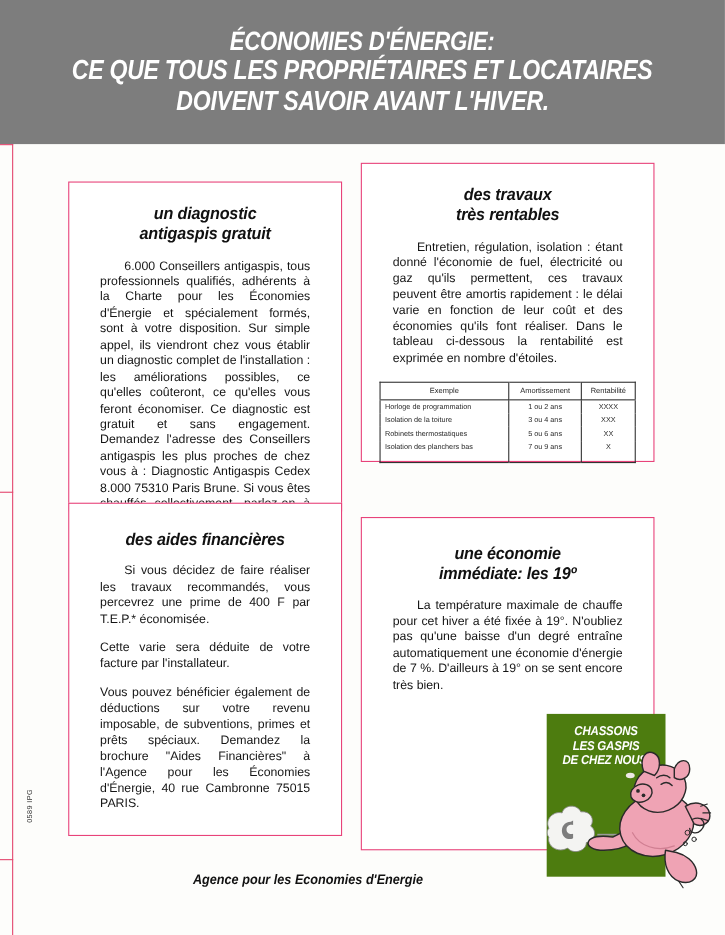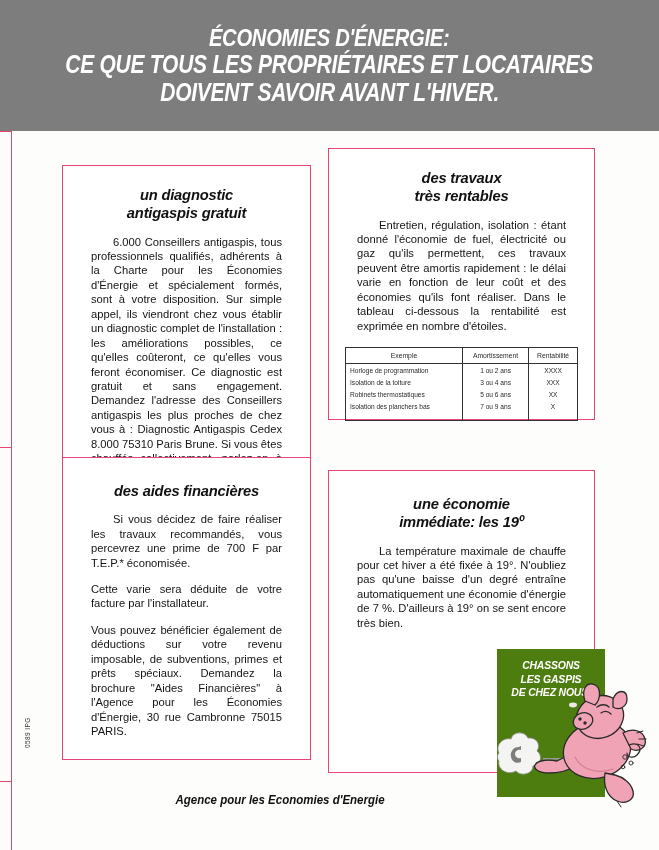--- a/index.html
+++ b/index.html
@@ -217,23 +217,23 @@
             <td>Isolation des planchers bas</td>
             <td class="c">7 ou 9 ans</td>
             <td class="c">X</td>
           </tr>
         </tbody>
       </table>
     </div>
 
     <div class="panel" id="panel-3">
       <div class="panel-title">des aides financières</div>
-      <p class="body-text indent">Si vous décidez de faire réaliser les travaux recommandés, vous percevrez une prime de 700 F par T.E.P.* économisée.</p>
+      <p class="body-text indent">Si vous décidez de faire réaliser les travaux recommandés, vous percevrez une prime de 400 F par T.E.P.* économisée.</p>
       <p class="body-text">Cette varie sera déduite de votre facture par l'installateur.</p>
-      <p class="body-text">Vous pouvez bénéficier également de déductions sur votre revenu imposable, de subventions, primes et prêts spéciaux. Demandez la brochure "Aides Financières" à l'Agence pour les Économies d'Énergie, 30 rue Cambronne 75015 PARIS.</p>
+      <p class="body-text">Vous pouvez bénéficier également de déductions sur votre revenu imposable, de subventions, primes et prêts spéciaux. Demandez la brochure "Aides Financières" à l'Agence pour les Économies d'Énergie, 40 rue Cambronne 75015 PARIS.</p>
     </div>
 
     <div class="panel" id="panel-4">
       <div class="panel-title">
         <span>une économie</span><br>
         <span>immédiate: les 19º</span>
       </div>
       <p class="body-text indent">La température maximale de chauffe pour cet hiver a été fixée à 19°. N'oubliez pas qu'une baisse d'un degré entraîne automatiquement une économie d'énergie de 7 %. D'ailleurs à 19° on se sent encore très bien.</p>
     </div>
 

